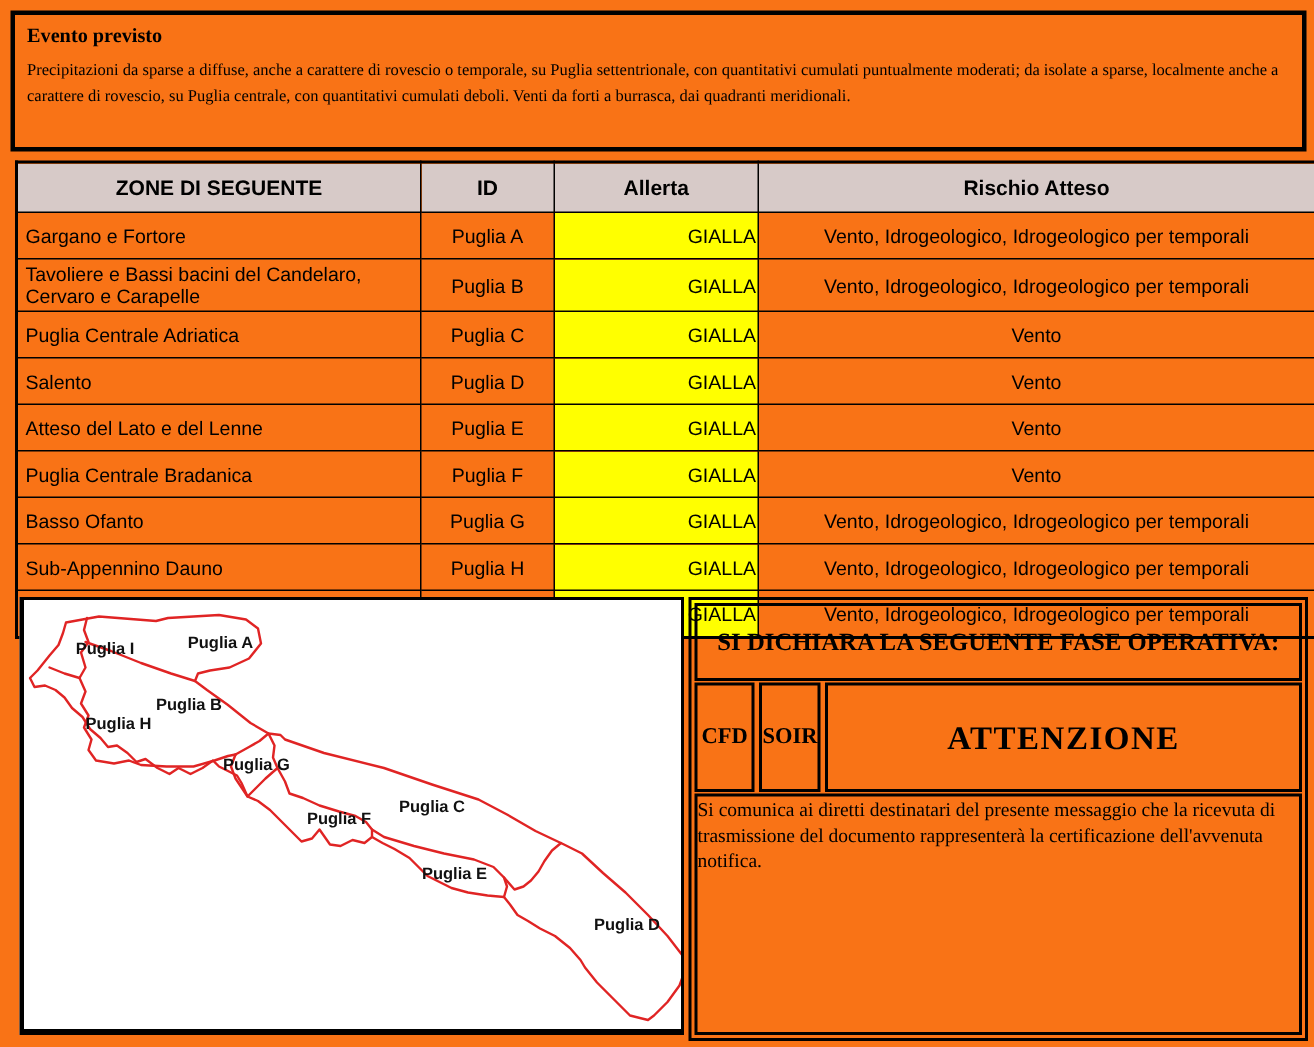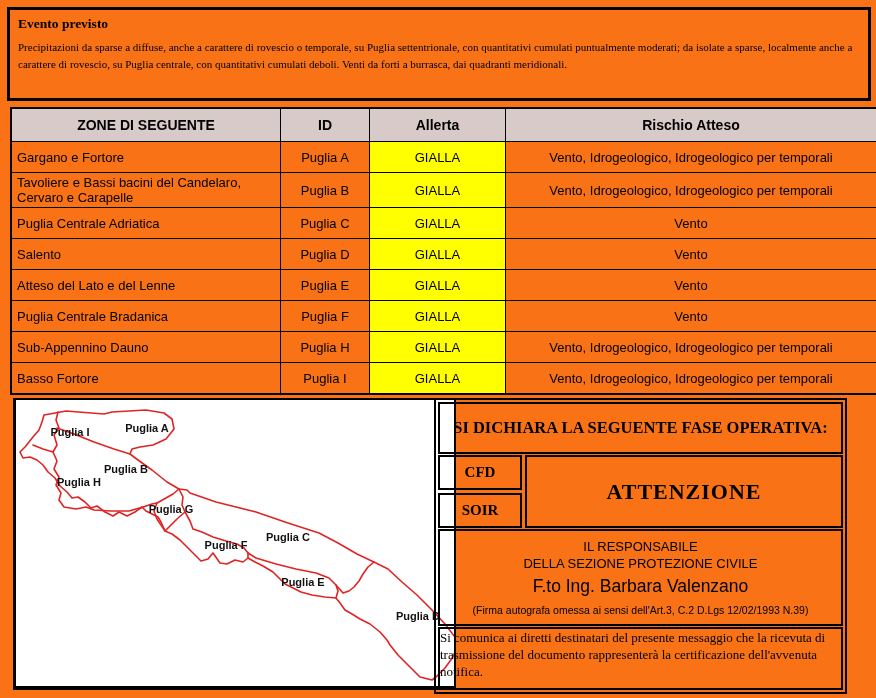--- a/index.html
+++ b/index.html
@@ -16,40 +16,40 @@
   
   table.zones{position:absolute;left:10px;top:107px;width:853px;
               border-collapse:collapse;table-layout:fixed;
               font-size:13px;}
   table.zones th,table.zones td{border:1px solid #000;overflow:hidden;}
   table.zones{border:2px solid #000;}
   th.h{height:30px;background:var(--header-bg,#d7cac8);font-size:14px;font-weight:bold;text-align:center;}
   td{height:26px;}
   .td-zone{text-align:left;padding:2px 4px 2px 5px;}
   .td-id{text-align:center;}
-  .td-allerta{text-align:center;background:var(--alert-bg,#ffff00);}
+  .td-allerta{text-align:right;background:var(--alert-bg,#ffff00);}
   .td-rischio{text-align:center;padding:2px 4px;}
   .col1{width:266px;} .col2{width:86px;} .col3{width:133px;} .col4{width:368px;}
 
   
   .map-box{position:absolute;left:13px;top:398px;width:438px;height:286px;
            border:2px solid #000;border-left-width:3px;border-bottom-width:4px;background:#fff;}
   .map-box svg{display:block;width:100%;height:100%;}
   .map-box path{fill:none;stroke:var(--map-line,#e02424);stroke-width:1.6;
                 stroke-linejoin:round;stroke-linecap:round;}
   .map-label{font-family:"Liberation Sans",sans-serif;font-size:11px;font-weight:bold;
              fill:#111;text-anchor:middle;}
 
   
-  .right-panel{position:absolute;left:434px;top:398px;width:405px;height:288px;
+  .right-panel{position:absolute;left:459px;top:398px;width:405px;height:288px;
                border:2px solid #000;padding:2px;display:flex;flex-direction:column;gap:1px;}
   .fase-title-box{border:2px solid #000;height:48px;display:flex;align-items:center;justify-content:center;
                   font-family:"Liberation Serif",serif;font-weight:bold;font-size:16.5px;text-align:center;}
   .fase-table{height:73px;display:flex;gap:3px;}
-  .fase-left{width:84px;display:flex;flex-direction:column;gap:3px;}
+  .fase-left{width:84px;display:flex;flex-direction:row;gap:3px;}
   .fase-cell{border:2px solid #000;flex:1;display:flex;align-items:center;justify-content:center;
              font-family:"Liberation Serif",serif;font-weight:bold;font-size:15px;}
   .fase-value{border:2px solid #000;flex:1;display:flex;align-items:center;justify-content:center;
               font-family:"Liberation Serif",serif;font-weight:bold;font-size:22px;letter-spacing:1px;}
   .resp-box{border:2px solid #000;height:93px;display:flex;flex-direction:column;
             align-items:center;justify-content:center;text-align:center;gap:2px;}
   .resp-l1,.resp-l2{font-size:13px;}
   .resp-l3{font-size:17.5px;margin-top:3px;}
   .resp-l4{font-size:10.5px;margin-top:5px;}
   .note-box{border:2px solid #000;flex:1;font-family:"Liberation Serif",serif;
@@ -105,20 +105,26 @@
           <td class="td-allerta">GIALLA</td>
           <td class="td-rischio">Vento</td>
         </tr>
         <tr>
           <td class="td-zone">Puglia Centrale Bradanica</td>
           <td class="td-id">Puglia F</td>
           <td class="td-allerta">GIALLA</td>
           <td class="td-rischio">Vento</td>
         </tr>
         <tr>
+          <td class="td-zone">Basso Ofanto</td>
+          <td class="td-id">Puglia G</td>
+          <td class="td-allerta">GIALLA</td>
+          <td class="td-rischio">Vento, Idrogeologico, Idrogeologico per temporali</td>
+        </tr>
+        <tr>
           <td class="td-zone">Sub-Appennino Dauno</td>
           <td class="td-id">Puglia H</td>
           <td class="td-allerta">GIALLA</td>
           <td class="td-rischio">Vento, Idrogeologico, Idrogeologico per temporali</td>
         </tr>
         <tr>
           <td class="td-zone">Basso Fortore</td>
           <td class="td-id">Puglia I</td>
           <td class="td-allerta">GIALLA</td>
           <td class="td-rischio">Vento, Idrogeologico, Idrogeologico per temporali</td>
@@ -153,22 +159,16 @@
 
   <div class="right-panel">
     <div class="fase-title-box">SI DICHIARA LA SEGUENTE FASE OPERATIVA:</div>
     <div class="fase-table">
       <div class="fase-left">
         <div class="fase-cell">CFD</div>
         <div class="fase-cell">SOIR</div>
       </div>
       <div class="fase-value">ATTENZIONE</div>
     </div>
-    <div class="resp-box">
-      <div class="resp-l1">IL RESPONSABILE</div>
-      <div class="resp-l2">DELLA SEZIONE PROTEZIONE CIVILE</div>
-      <div class="resp-l3">F.to Ing. Barbara Valenzano</div>
-      <div class="resp-l4">(Firma autografa omessa ai sensi dell'Art.3, C.2 D.Lgs 12/02/1993 N.39)</div>
-    </div>
     <div class="note-box">Si comunica ai diretti destinatari del presente messaggio che la ricevuta di trasmissione del documento rappresenterà la certificazione dell'avvenuta notifica.</div>
   </div>
 
 </div>
 
 </body></html>

